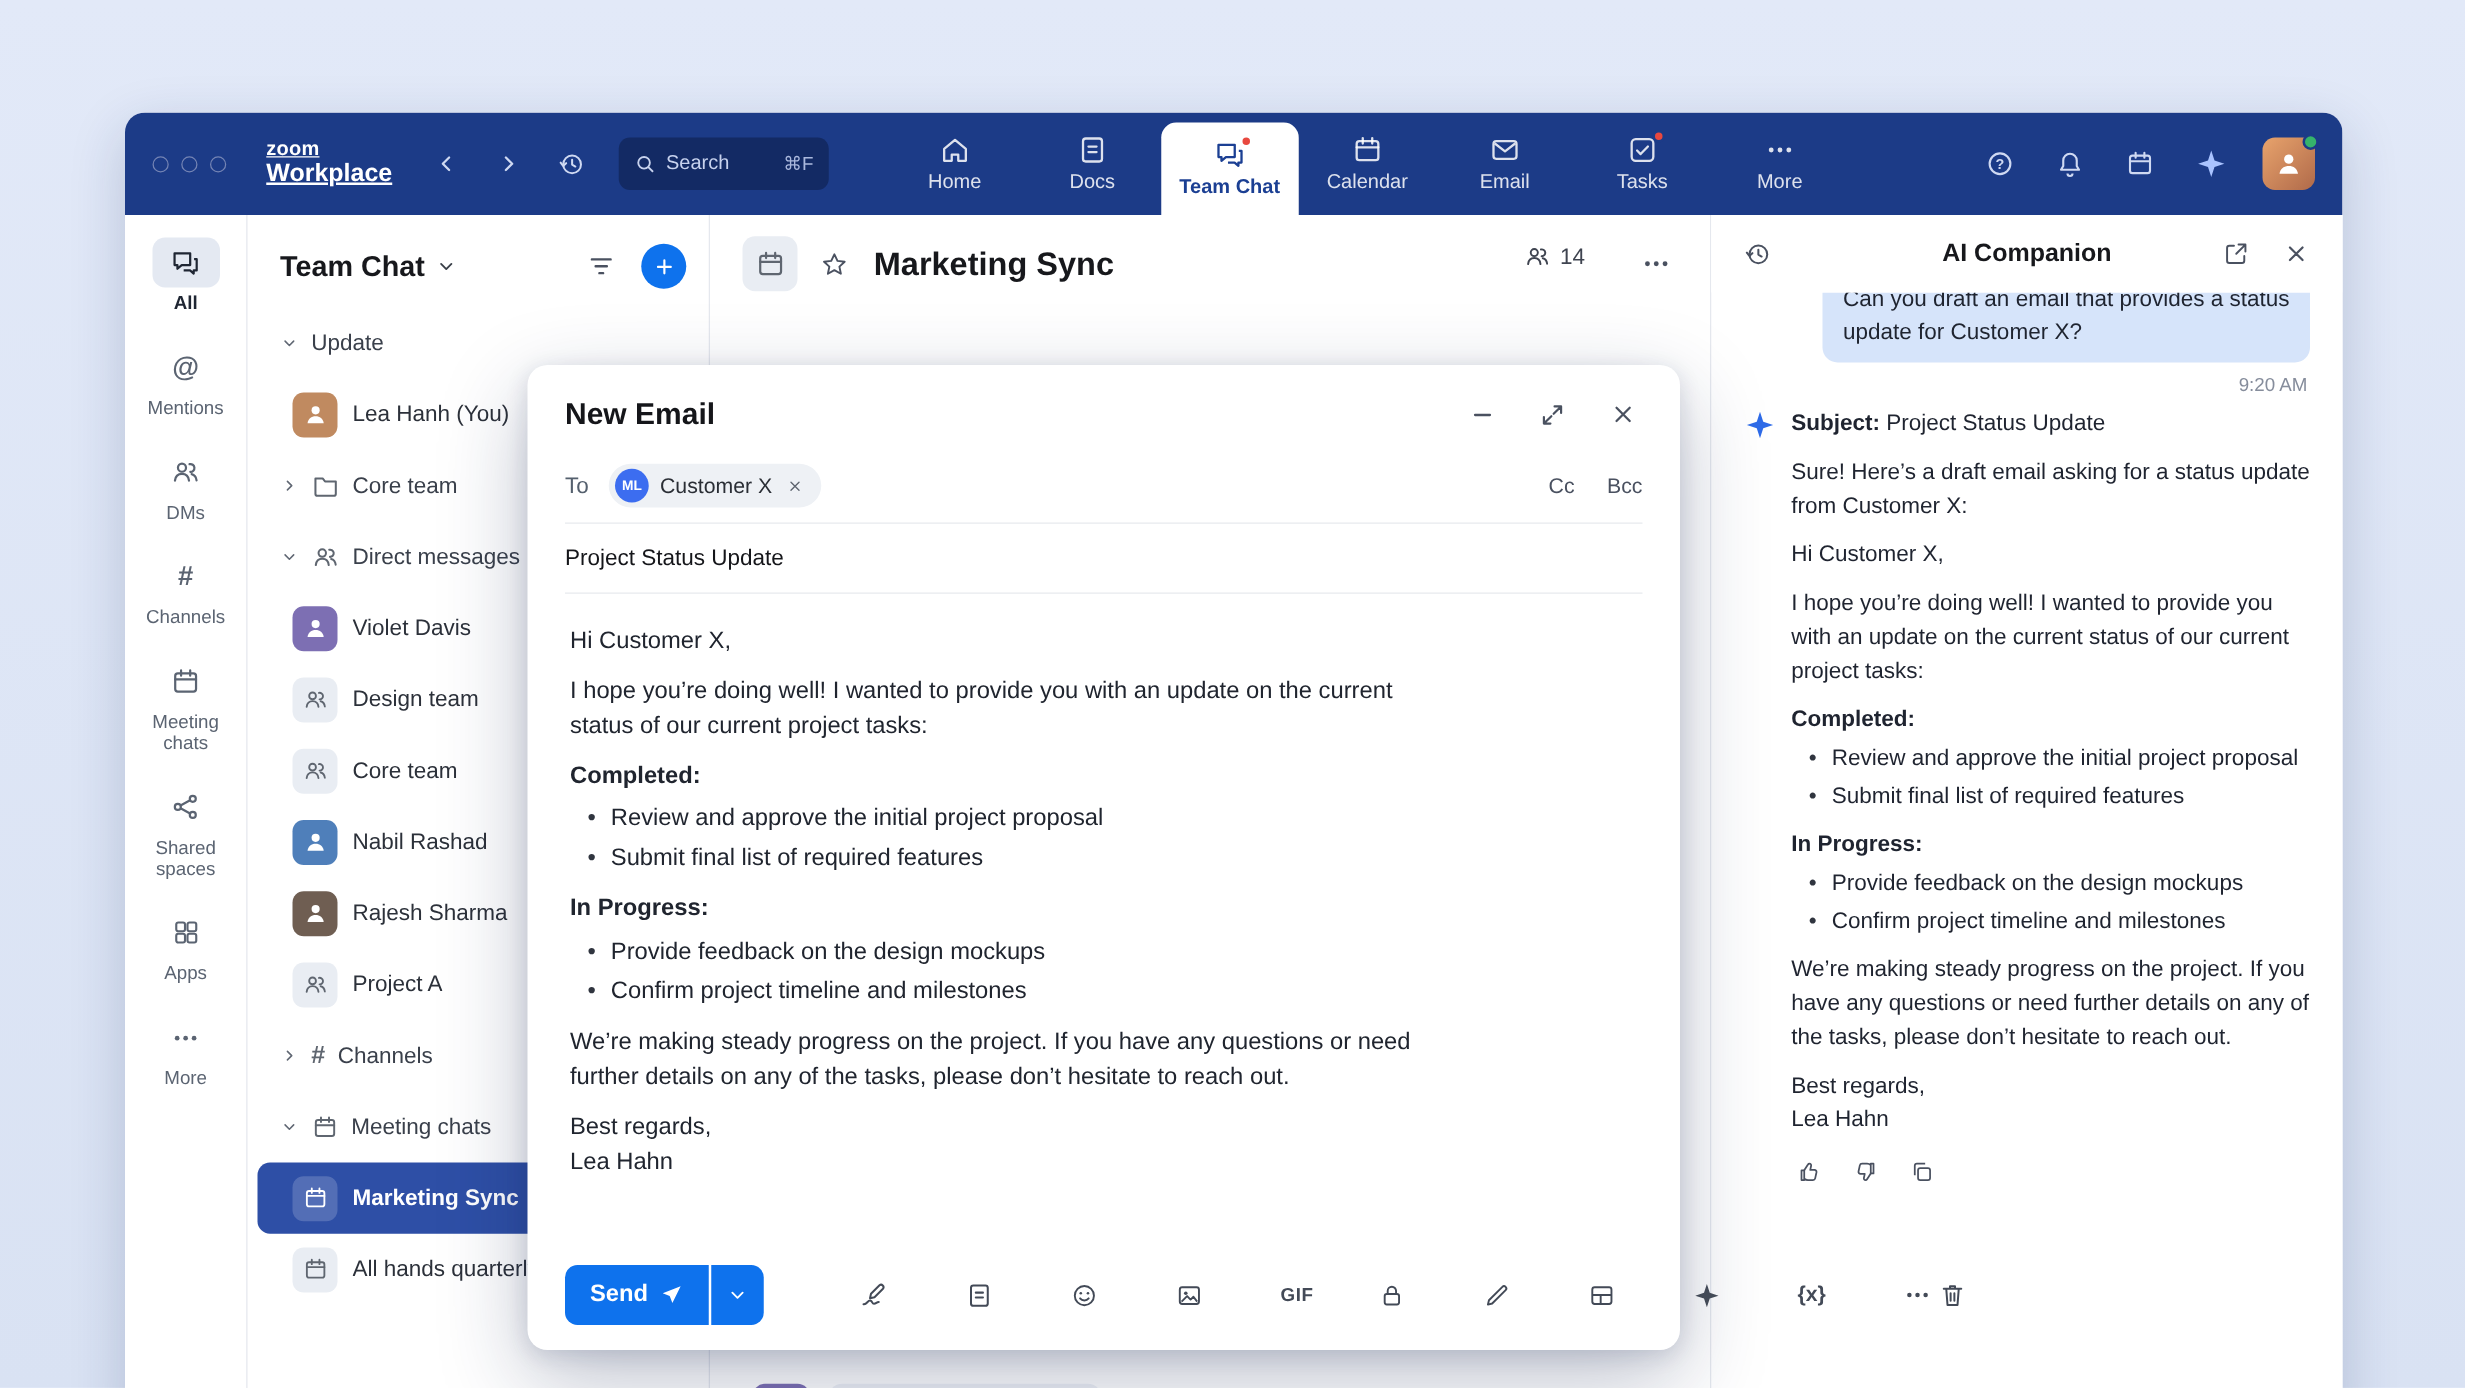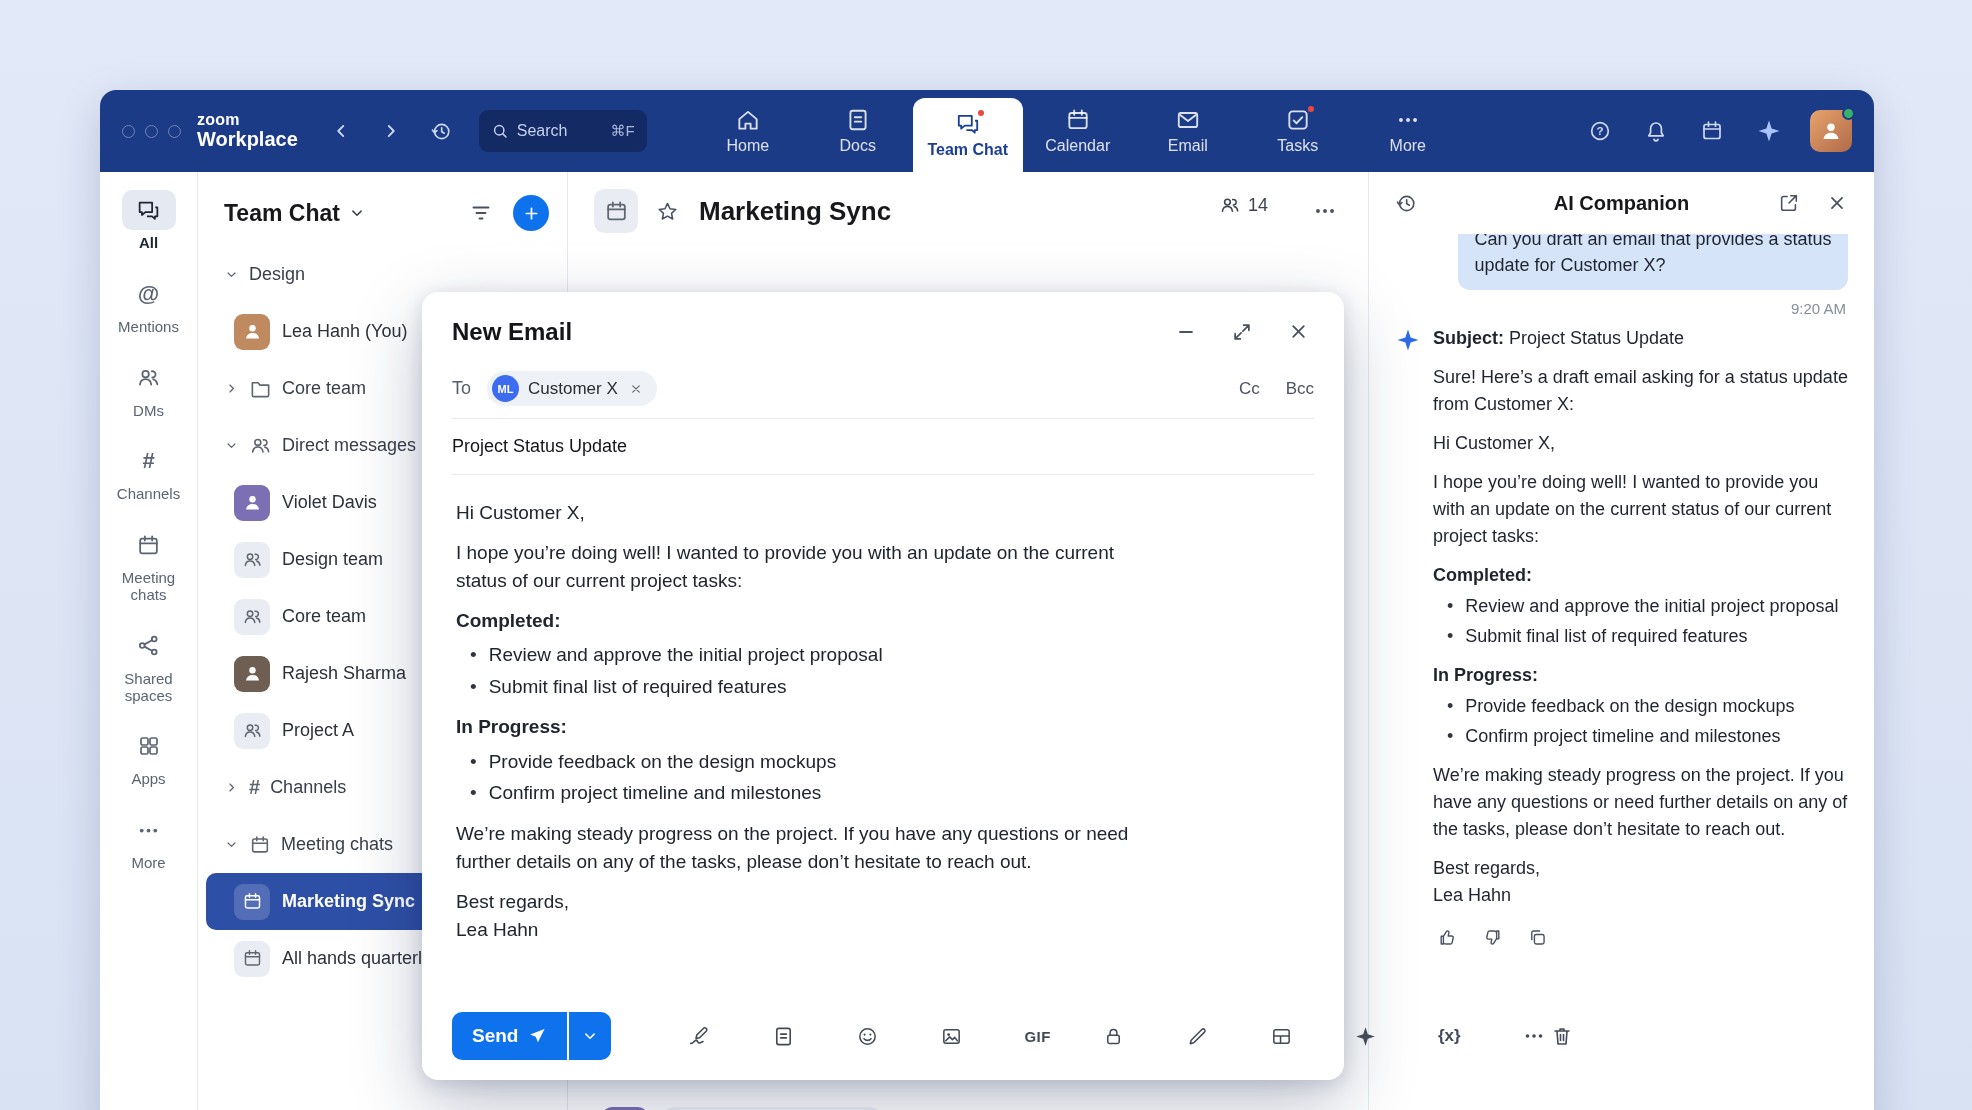--- a/index.html
+++ b/index.html
@@ -18,21 +18,21 @@
     box-shadow:0 14px 44px rgba(25,45,95,.20);
   }
 
   
   .topbar{
     height:82px; background:#1c3b87; display:flex; align-items:center;
     padding:0 22px; color:#fff; position:relative;
   }
   .win-controls{display:flex; gap:10px; align-items:center;}
   .win-dot{width:13px;height:13px;border-radius:50%;border:1.5px solid #7484b4;}
-  .brand{margin-left:16px; line-height:1.05;}
+  .brand{margin-left:32px; line-height:1.05;text-decoration:underline;}
   .brand-zoom{font-size:16px; font-weight:700; letter-spacing:.2px;}
   .brand-wp{font-size:20px; font-weight:600;}
   .nav-arrows{display:flex; gap:20px; margin-left:28px; align-items:center; color:#cfd9f2;}
   .tb-iconbtn{background:none;border:none;color:#cfd9f2;cursor:pointer;display:flex;align-items:center;justify-content:center;padding:4px;}
   .searchbox{
     margin-left:22px; width:168px; height:42px; background:rgba(9,22,58,.45);
     border-radius:9px; display:flex; align-items:center; padding:0 12px; gap:8px;
     color:#c7d2ee; font-size:16px; cursor:text;
   }
   .searchbox .sc{margin-left:auto; font-size:15px; color:#aab8dd;}
@@ -523,21 +523,21 @@
         </div>
       </div>
 
       <div class="sb-list">
         <button class="sb-row section">
           <span class="chev">
               <svg class="ic" width="15" height="15">
                 <use href="#i-chev"></use>
               </svg>
             </span>
-          <span class="slabel">Design</span>
+          <span class="slabel">Update</span>
         </button>
         <button class="sb-row item">
           <span class="av" style="background:#c08a60">
               <svg class="ic" width="21" height="21">
                 <use href="#i-person"></use>
               </svg>
             </span>
           <span class="nlabel">Lea Hanh (You)</span>
         </button>
         <button class="sb-row section">
@@ -582,20 +582,28 @@
             </span>
           <span class="nlabel">Design team</span>
         </button>
         <button class="sb-row item">
           <span class="av av-group">
               <svg class="ic" width="21" height="21">
                 <use href="#i-people"></use>
               </svg>
             </span>
           <span class="nlabel">Core team</span>
+        </button>
+        <button class="sb-row item">
+          <span class="av" style="background:#4f7fba">
+              <svg class="ic" width="21" height="21">
+                <use href="#i-person"></use>
+              </svg>
+            </span>
+          <span class="nlabel">Nabil Rashad</span>
         </button>
         <button class="sb-row item">
           <span class="av" style="background:#6f5e52">
               <svg class="ic" width="21" height="21">
                 <use href="#i-person"></use>
               </svg>
             </span>
           <span class="nlabel">Rajesh Sharma</span>
         </button>
         <button class="sb-row item">

